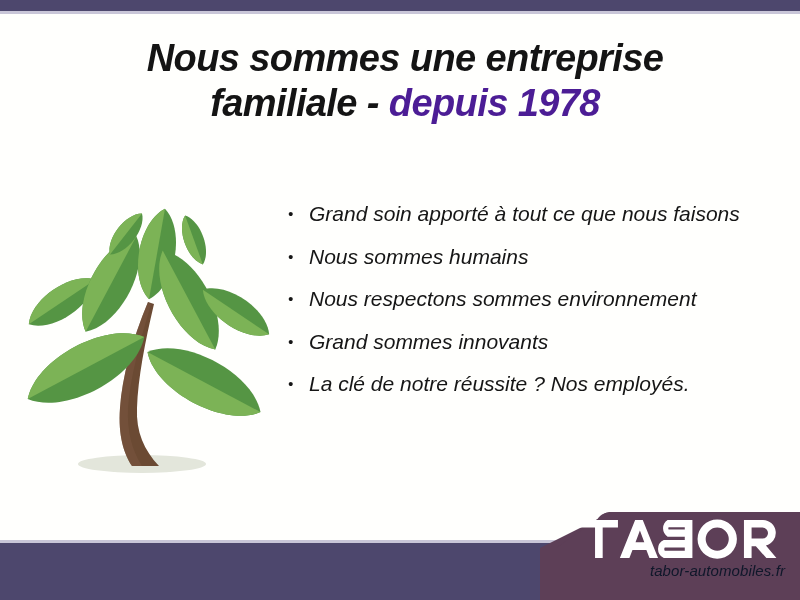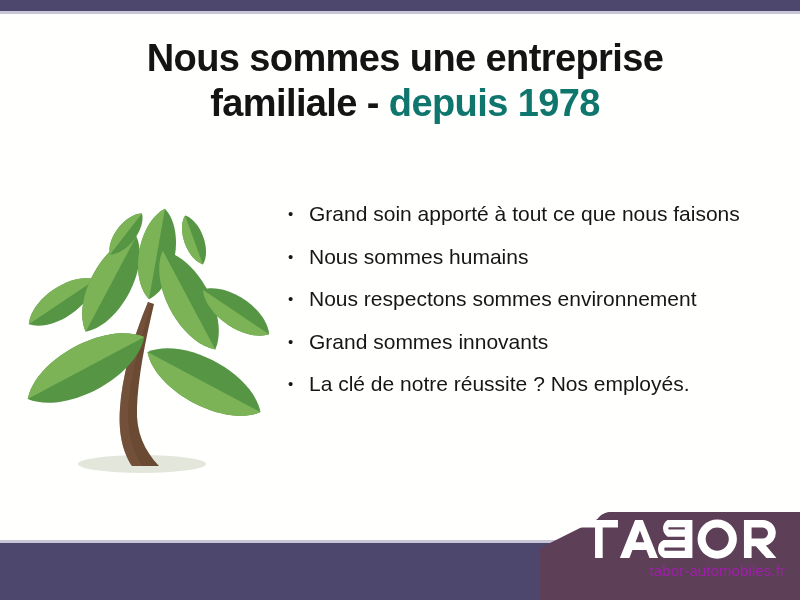--- a/index.html
+++ b/index.html
@@ -13,20 +13,21 @@
     background: #ffffff;
     font-family: "Liberation Sans", sans-serif;
   }
 
   #slide {
     position: relative;
     width: 800px;
     height: 600px;
     background: #fffffd;
     overflow: hidden;
+    font-style: italic;
   }
 
   
   .bar-top {
     position: absolute;
     left: 0;
     top: 0;
     width: 800px;
     height: 11px;
     background: #4d476d;
@@ -68,21 +69,21 @@
     font-size: 38px;
     letter-spacing: -0.6px;
     color: #141414;
     font-family: "Liberation Sans", sans-serif;
   }
   .title-line {
     display: block;
     white-space: nowrap;
   }
   .title-accent {
-    color: #0f766e;
+    color: #4c1d95;
   }
 
   
   .bullets {
     position: absolute;
     left: 288px;
     top: 193px;
     width: 490px;
     margin: 0;
     padding: 0;
@@ -138,21 +139,21 @@
     text-align: right;
   }
   .logo-wordmark {
     display: block;
     height: 42px;
   }
   .logo-url {
     display: block;
     margin-top: 2px;
     font-size: 15px;
-    color: #a21caf;
+    color: #0f172a;
     letter-spacing: 0.1px;
     font-family: "Liberation Sans", sans-serif;
   }
 </style>
 </head>
 <body>
 
 <div id="slide">
 
   <div class="bar-top"></div>

